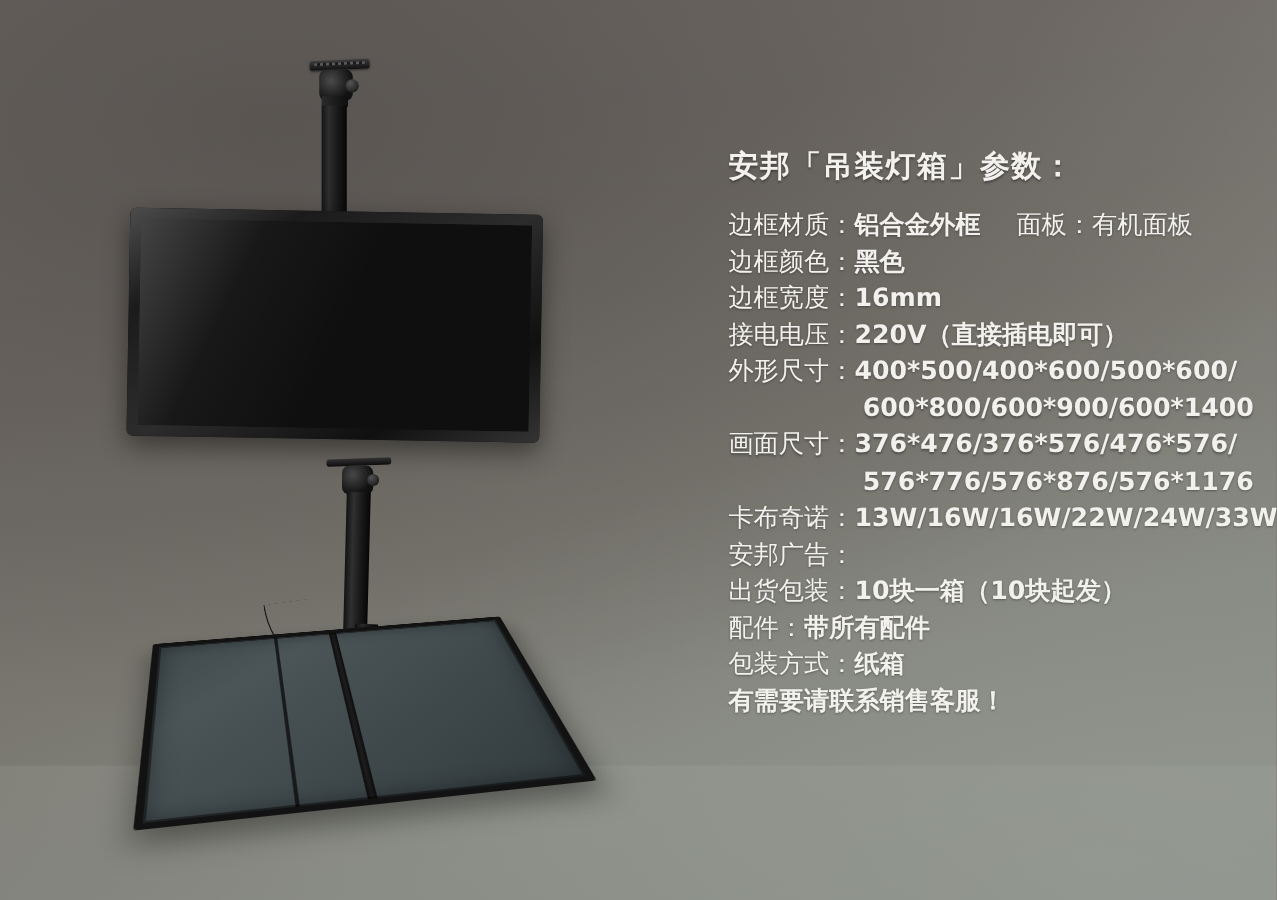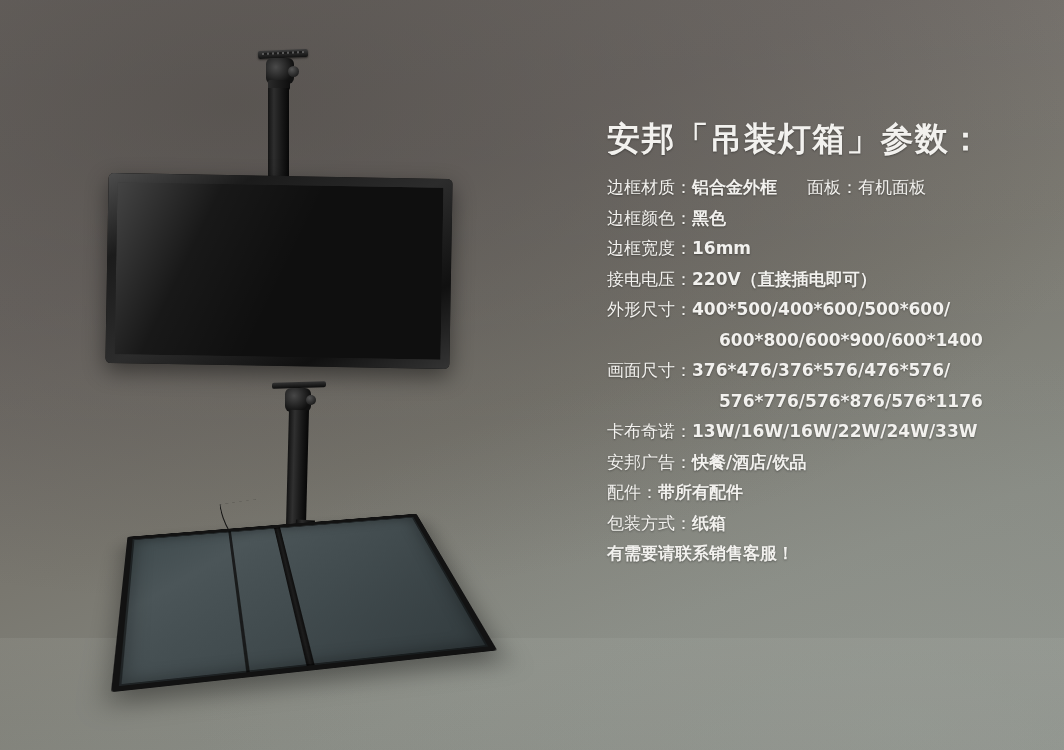--- a/index.html
+++ b/index.html
@@ -341,29 +341,29 @@
 
   
   .specs {
     position: absolute;
     left: 607px; top: 122px;
     width: 440px;
     color: #f2f1ee;
     text-shadow: 0 1px 2px rgba(0,0,0,0.35);
   }
   .spec-title {
-    font-size: 33px;
+    font-size: 25px;
     font-weight: bold;
     letter-spacing: 1.2px;
     line-height: 34px;
     margin-bottom: 16px;
     white-space: nowrap;
   }
   .spec-line {
-    font-size: 17px;
+    font-size: 21px;
     line-height: 30.5px;
     white-space: nowrap;
     display: flex;
   }
   .spec-line .k { display: inline-block; }
   .spec-line .v { display: inline-block; font-weight: bold; }
   .spec-line.cont { padding-left: 112px; }
   .spec-line .extra { padding-left: 30px; }
 </style>
 </head>
@@ -709,21 +709,24 @@
     </div>
     <div class="spec-line cont">
       <span class="v">576*776/576*876/576*1176</span>
     </div>
     <div class="spec-line">
       <span class="k">卡布奇诺：</span>
       <span class="v">13W/16W/16W/22W/24W/33W</span>
     </div>
     <div class="spec-line">
       <span class="k">安邦广告：</span>
-      <span class="v">快餐/酒店/饮品</span>
+    </div>
+    <div class="spec-line">
+      <span class="k">出货包装：</span>
+      <span class="v">10块一箱（10块起发）</span>
     </div>
     <div class="spec-line">
       <span class="k">配件：</span>
       <span class="v">带所有配件</span>
     </div>
     <div class="spec-line">
       <span class="k">包装方式：</span>
       <span class="v">纸箱</span>
     </div>
     <div class="spec-line">

